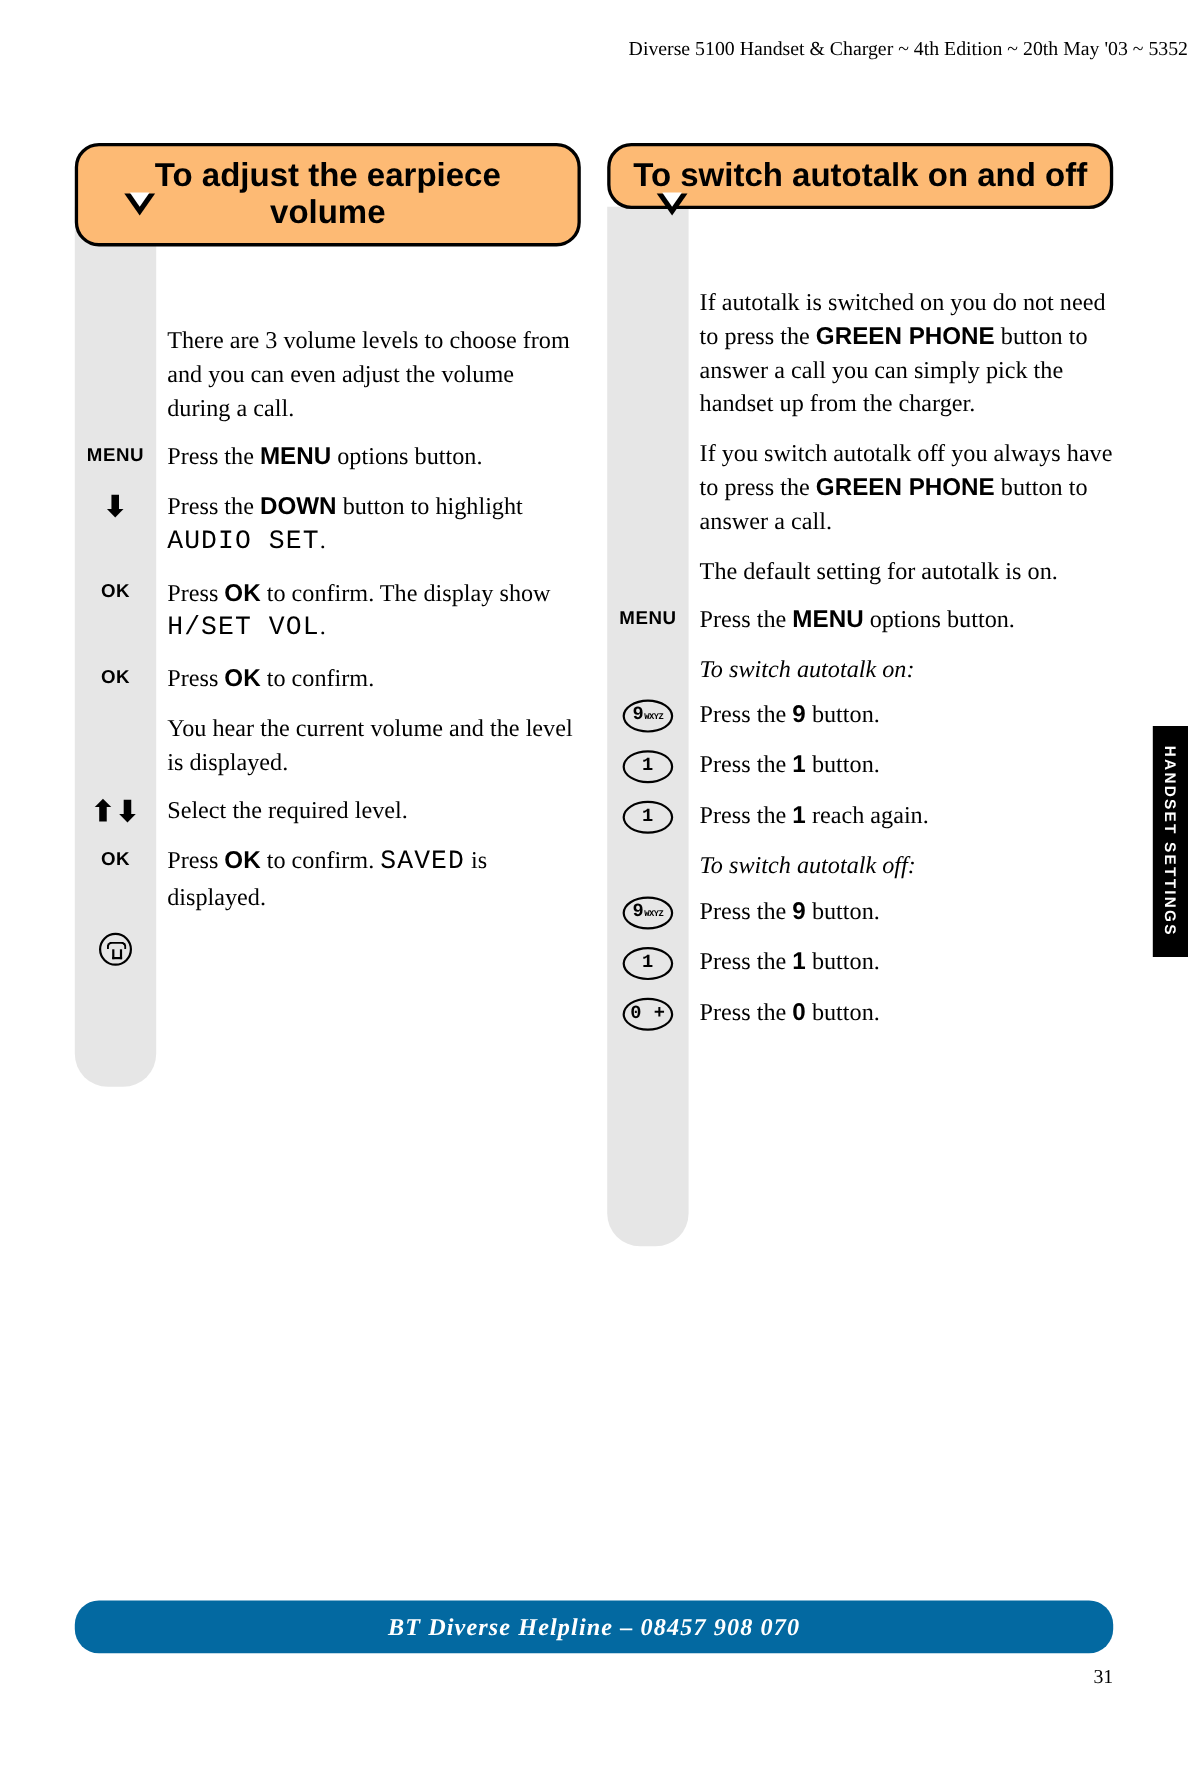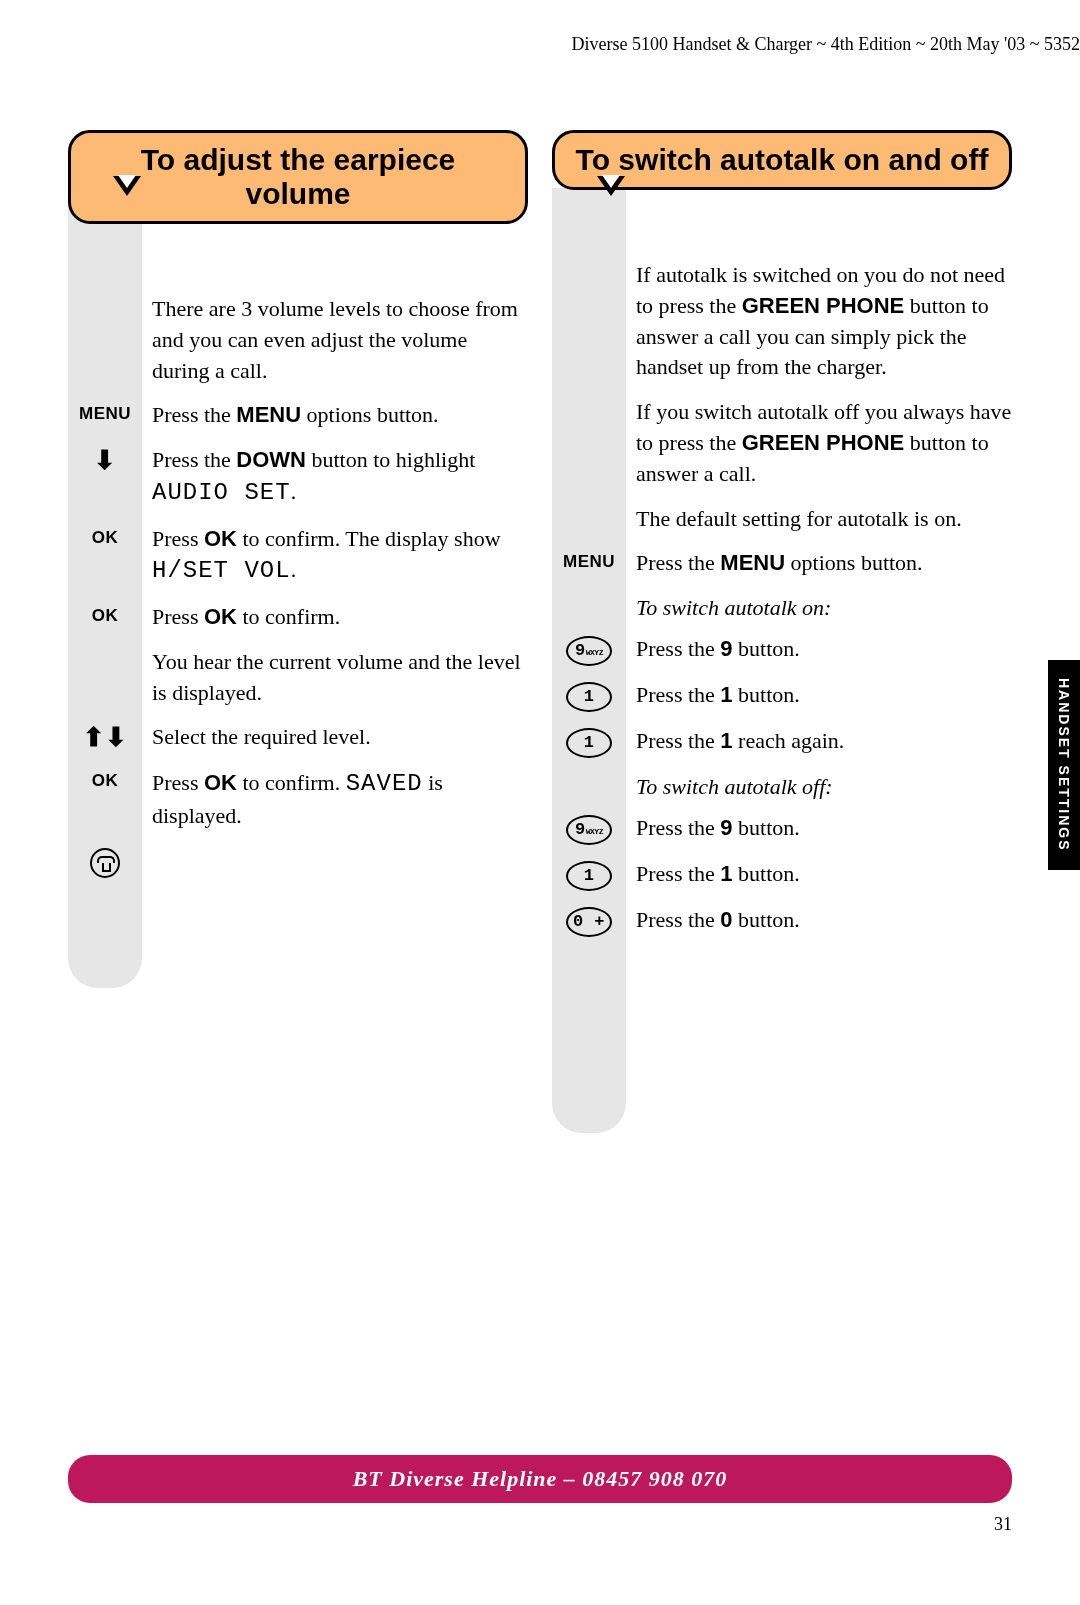--- a/index.html
+++ b/index.html
@@ -165,21 +165,21 @@
     font-weight: bold;
     font-size: 14px;
     letter-spacing: 2px;
     padding: 18px 8px;
   }
   .footer-bar {
     position: absolute;
     bottom: 102px;
     left: 68px;
     right: 68px;
-    background: #be185d;
+    background: #0369a1;
     color: #fff;
     text-align: center;
     border-radius: 22px;
     padding: 11px 0;
     font-style: italic;
     font-weight: bold;
     font-size: 22px;
     font-family: Georgia, serif;
     letter-spacing: 1px;
   }

